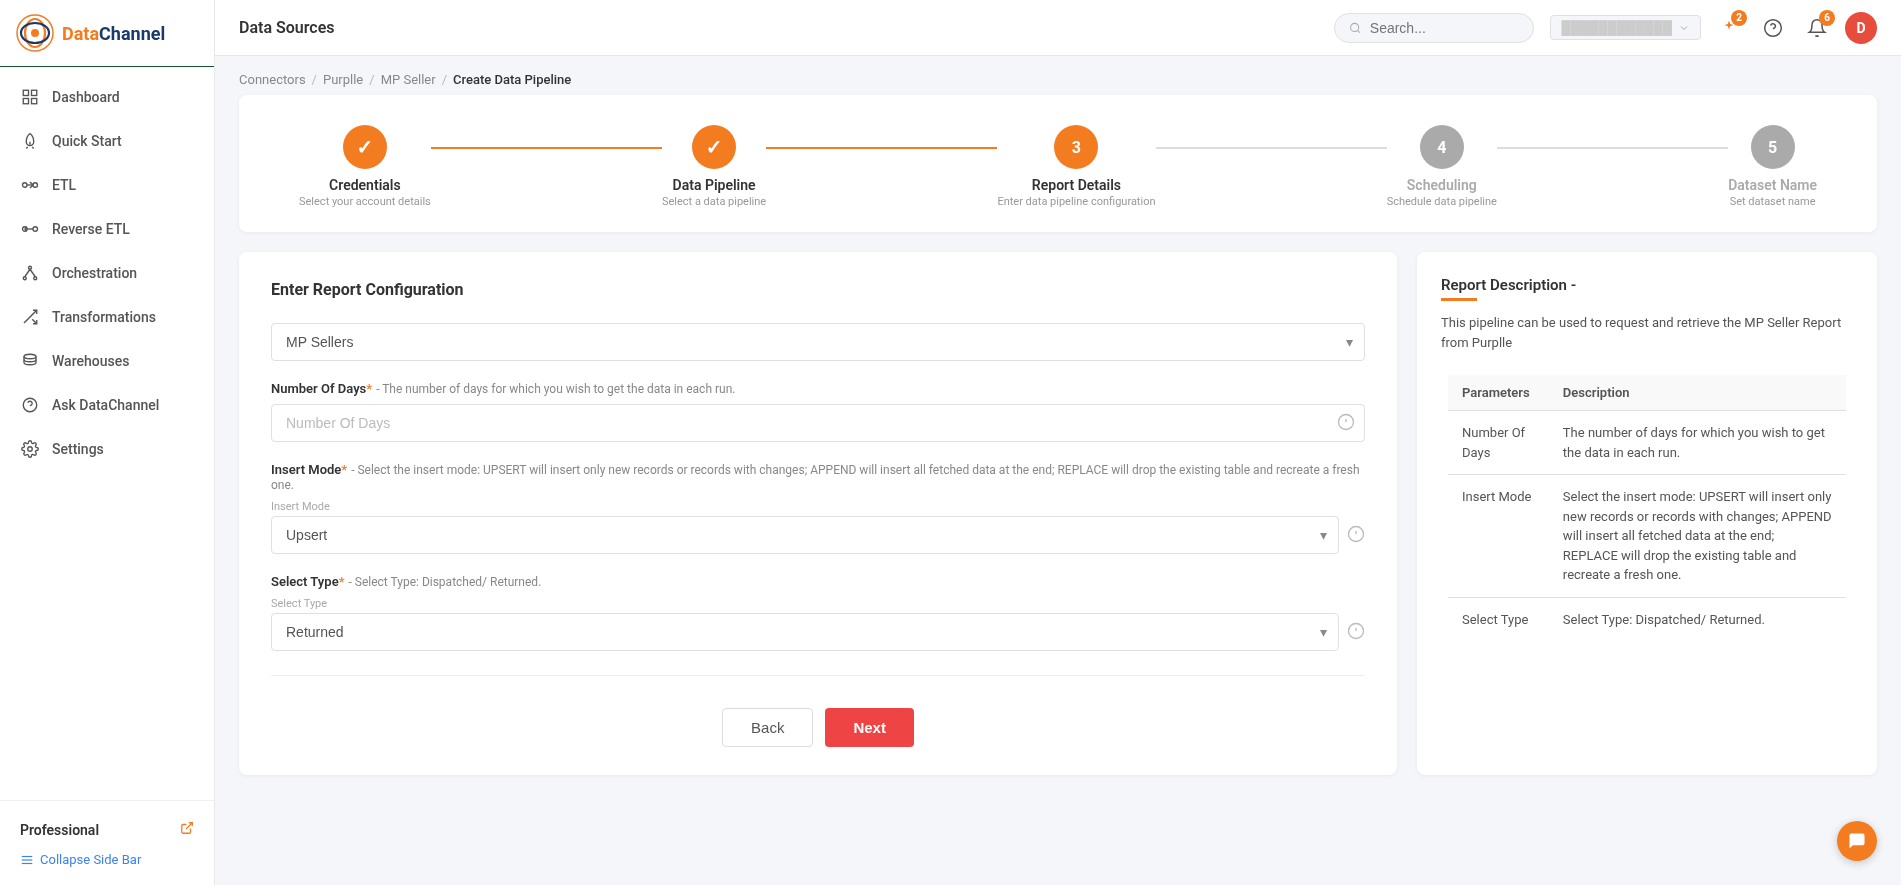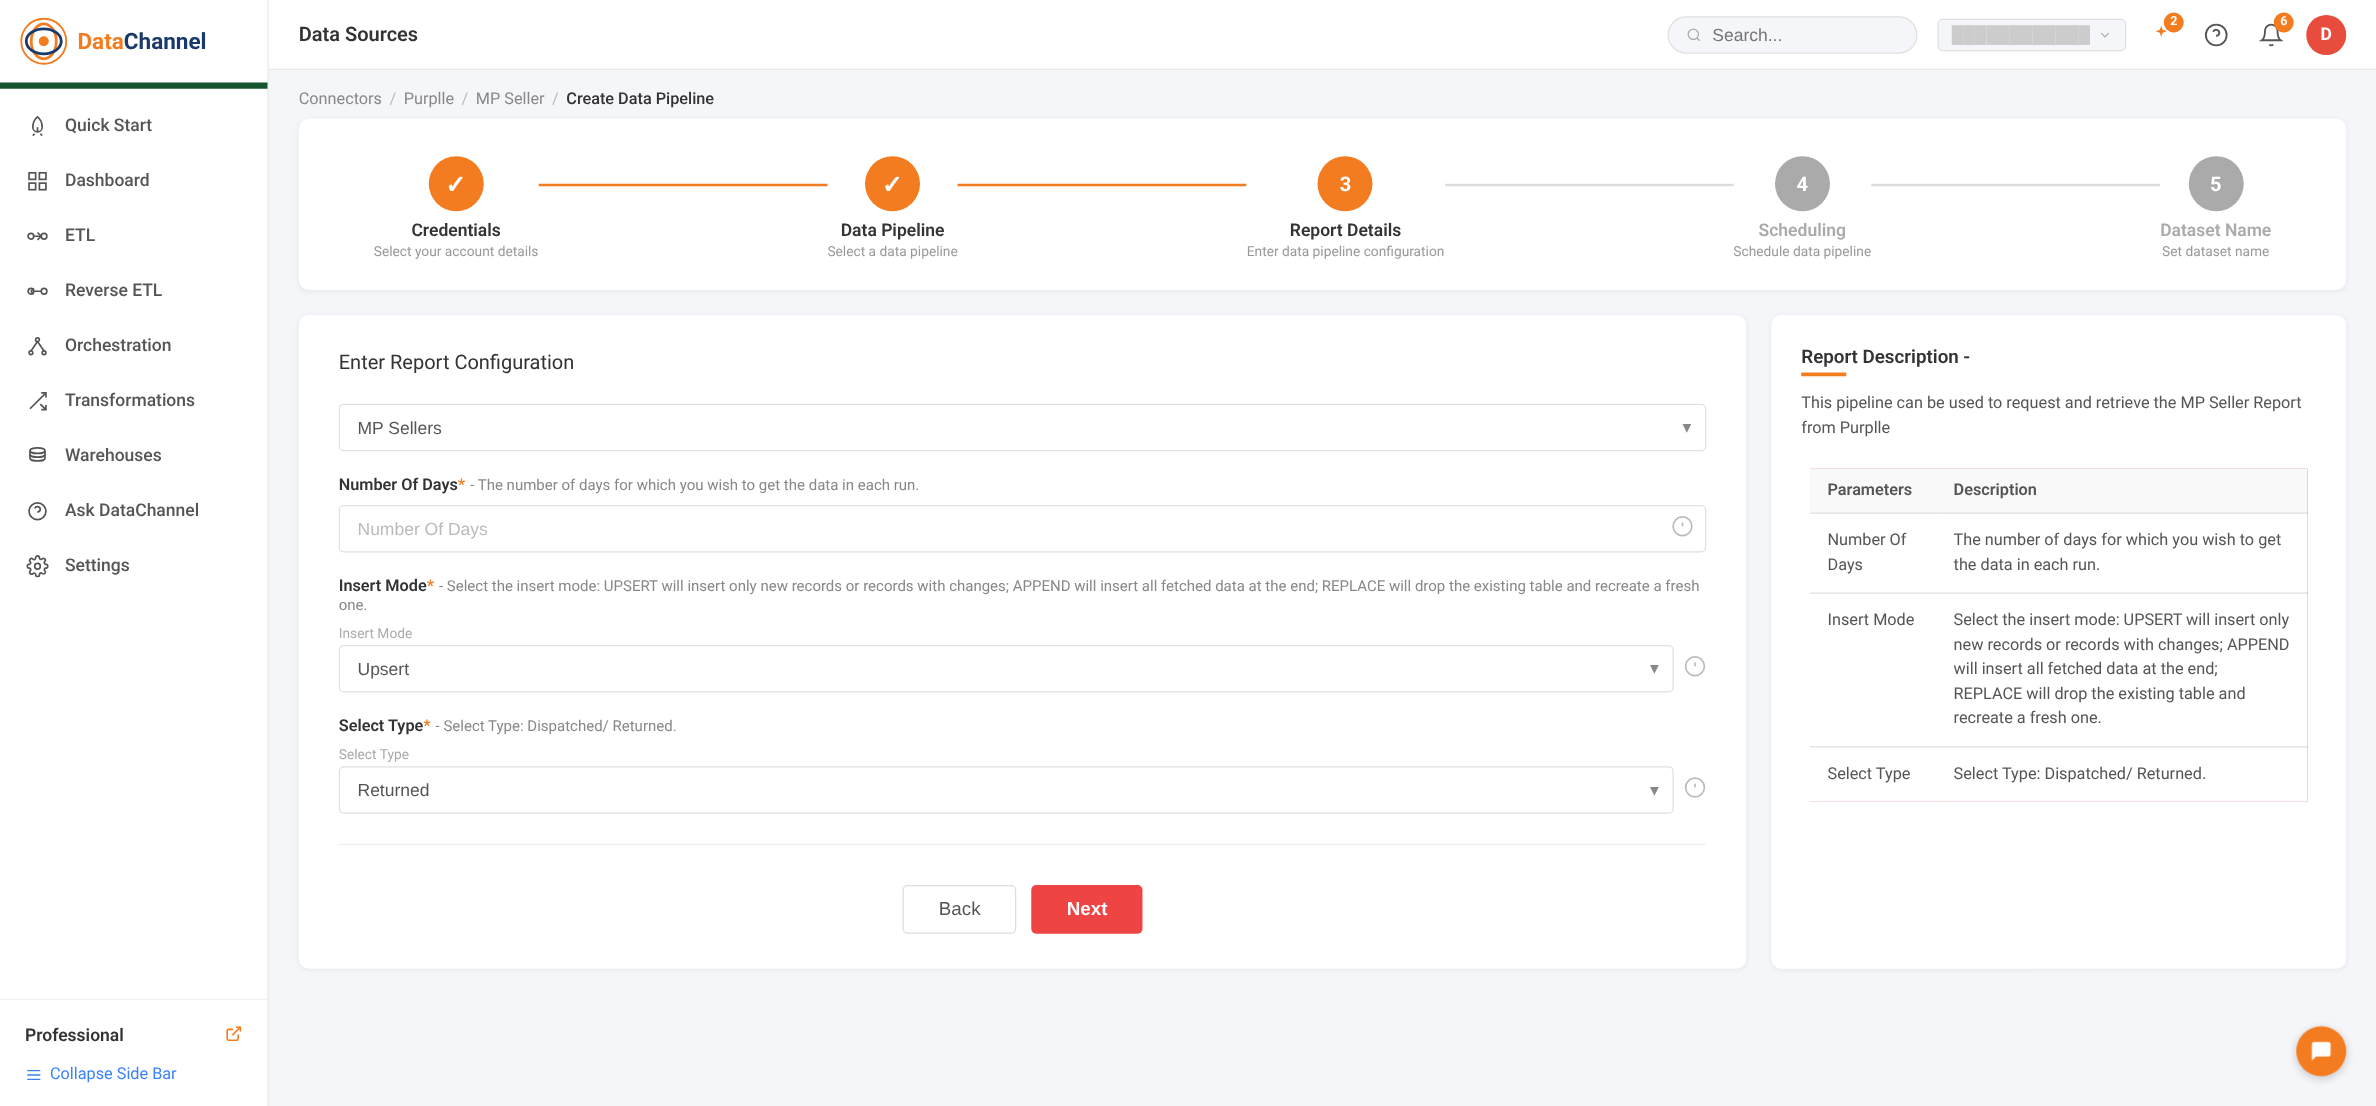--- a/index.html
+++ b/index.html
@@ -2,21 +2,21 @@
 <html><head>
   <meta charset="utf-8">
   <style>
     * { box-sizing: border-box; margin: 0; padding: 0; }
     body { font-family: -apple-system, BlinkMacSystemFont, 'Segoe UI', Roboto, sans-serif; background: #f5f6fa; color: #333; font-size: 14px; }
 
     .app-layout { display: flex; height: 885px; width: 1901px; overflow: hidden; }
 
     
     .sidebar { width: 215px; background: #fff; border-right: 1px solid #e8e8e8; display: flex; flex-direction: column; flex-shrink: 0; }
-    .sidebar-logo { padding: 14px 16px; border-bottom: 5px solid #14532d; display: flex; align-items: center; gap: 8px; }
+    .sidebar-logo { padding: 14px 16px; border-bottom: 1px solid #14532d; display: flex; align-items: center; gap: 8px; }
     .logo-icon { width: 38px; height: 38px; }
     .logo-text { font-size: 18px; font-weight: 700; color: #f47c20; }
     .logo-text span { color: #1a3a6b; }
 
     .sidebar-nav { flex: 1; padding: 8px 0; overflow-y: auto; }
     .nav-item { display: flex; align-items: center; gap: 12px; padding: 12px 20px; cursor: pointer; color: #555; transition: background 0.15s; }
     .nav-icon { width: 20px; height: 20px; display: flex; align-items: center; justify-content: center; flex-shrink: 0; }
     .nav-label { font-size: 14px; font-weight: 500; }
 
     .sidebar-bottom { border-top: 1px solid #f0f0f0; padding: 12px 16px; }
@@ -61,21 +61,21 @@
     .step-item { display: flex; flex-direction: column; align-items: center; }
     .steps-row { display: flex; align-items: flex-start; width: 100%; }
     .connector-wrap { flex: 1; padding-top: 22px; }
     .connector-line { height: 2px; width: 100%; }
 
     
     .form-panel { display: flex; gap: 20px; margin: 0 24px 20px; }
     .form-left { flex: 1; background: #fff; border-radius: 8px; padding: 28px 32px; box-shadow: 0 1px 4px rgba(0,0,0,0.06); }
     .form-right { width: 460px; background: #fff; border-radius: 8px; padding: 24px; box-shadow: 0 1px 4px rgba(0,0,0,0.06); }
 
-    .form-section-title { font-size: 16px; font-weight: 400; color: #333; margin-bottom: 24px; }
+    .form-section-title { font-size: 16px; font-weight: 700; color: #333; margin-bottom: 24px; }
 
     .form-group { margin-bottom: 20px; }
     .form-label { font-size: 13px; font-weight: 600; color: #333; margin-bottom: 8px; display: block; }
     .form-label .required { color: #f47c20; }
     .form-sublabel { font-weight: 400; color: #888; font-size: 12px; margin-left: 4px; }
 
     .select-wrapper { position: relative; }
     .form-select { width: 100%; padding: 10px 36px 10px 14px; border: 1px solid #e0e0e0; border-radius: 4px; font-size: 14px; color: #555; background: #fff; appearance: none; cursor: pointer; outline: none; }
     .select-arrow { position: absolute; right: 12px; top: 50%; transform: translateY(-50%); color: #888; pointer-events: none; }
 
@@ -128,37 +128,37 @@
         <circle cx="19" cy="19" r="4" fill="#f47c20"></circle>
       </svg>
       <span class="logo-text">Data<span>Channel</span></span>
     </div>
 
     <nav class="sidebar-nav">
 
       <div class="nav-item">
         <span class="nav-icon">
           <svg width="18" height="18" viewBox="0 0 24 24" fill="none" stroke="currentColor" stroke-width="1.8">
-              <path d="M12 2C12 2 7 6 7 13a5 5 0 0010 0C17 6 12 2 12 2z"></path>
-              <path d="M9 20l-2 2M15 20l2 2M12 13v4"></path>
-            </svg>
-        </span>
-        <span class="nav-label">Quick Start</span>
-      </div>
-
-      <div class="nav-item">
-        <span class="nav-icon">
-          <svg width="18" height="18" viewBox="0 0 24 24" fill="none" stroke="currentColor" stroke-width="1.8">
               <rect x="3" y="3" width="7" height="7"></rect>
               <rect x="14" y="3" width="7" height="7"></rect>
               <rect x="3" y="14" width="7" height="7"></rect>
               <rect x="14" y="14" width="7" height="7"></rect>
             </svg>
         </span>
         <span class="nav-label">Dashboard</span>
+      </div>
+
+      <div class="nav-item">
+        <span class="nav-icon">
+          <svg width="18" height="18" viewBox="0 0 24 24" fill="none" stroke="currentColor" stroke-width="1.8">
+              <path d="M12 2C12 2 7 6 7 13a5 5 0 0010 0C17 6 12 2 12 2z"></path>
+              <path d="M9 20l-2 2M15 20l2 2M12 13v4"></path>
+            </svg>
+        </span>
+        <span class="nav-label">Quick Start</span>
       </div>
 
       <div class="nav-item">
         <span class="nav-icon">
           <svg width="18" height="18" viewBox="0 0 24 24" fill="none" stroke="currentColor" stroke-width="1.8">
               <circle cx="5" cy="12" r="3"></circle>
               <circle cx="19" cy="12" r="3"></circle>
               <line x1="8" y1="12" x2="16" y2="12"></line>
               <line x1="12" y1="8" x2="16" y2="12"></line>
               <line x1="12" y1="16" x2="16" y2="12"></line>

